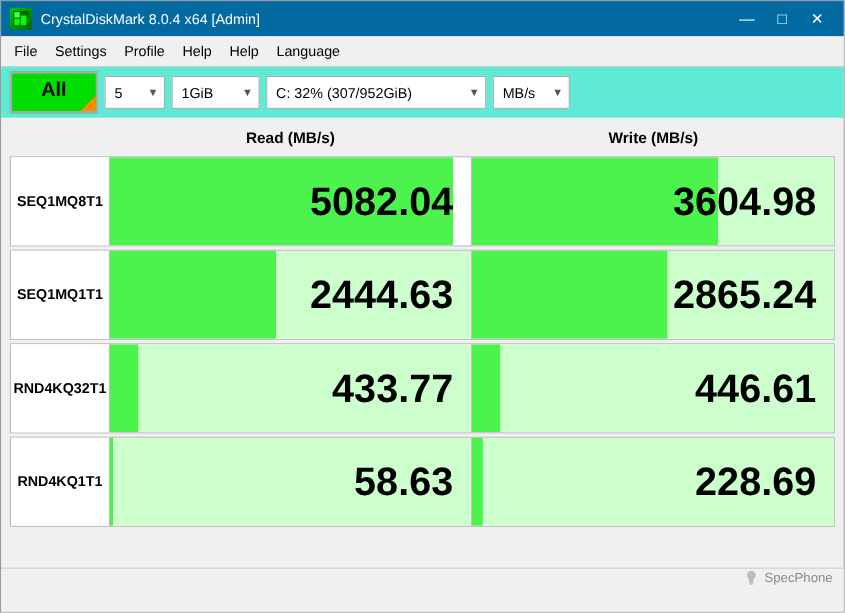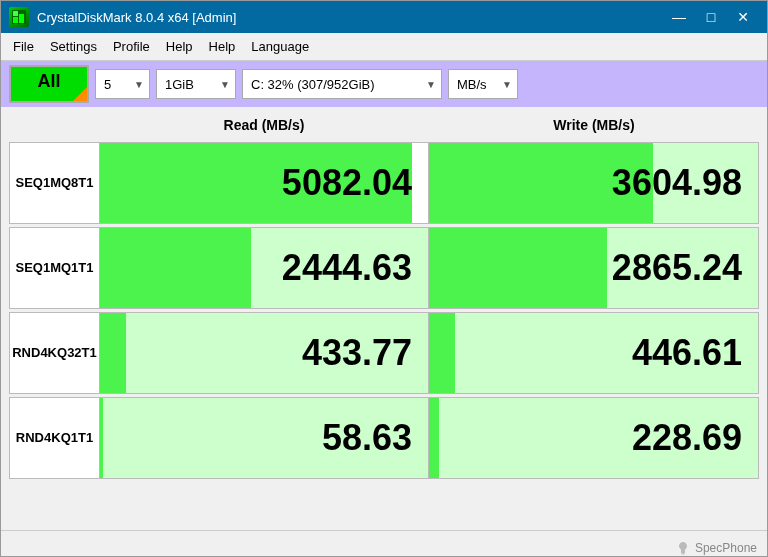--- a/index.html
+++ b/index.html
@@ -71,21 +71,21 @@
       border-bottom: 1px solid #ccc;
       flex-shrink: 0;
     }
     .menu-item {
       padding: 3px 8px;
       font-size: 13px;
       cursor: pointer;
       border-radius: 2px;
     }
     .toolbar {
-      background: #c4b5fd;
+      background: #5eead4;
       padding: 6px 8px;
       display: flex;
       align-items: center;
       gap: 6px;
       height: 46px;
       flex-shrink: 0;
     }
     .all-btn {
       background: #00dd00;
       color: black;
@@ -203,25 +203,25 @@
     }
     .value-num {
       position: relative;
       font-size: 36px;
       font-weight: 900;
       z-index: 1;
       font-family: Arial, sans-serif;
     }
     .read-cell { border-right: 1px solid #bbb; }
     .status-bar {
-      height: 26px;
+      height: 40px;
       background: #f0f0f0;
       border-top: 1px solid #ccc;
       display: flex;
-      align-items: flex-end;
+      align-items: flex-start;
       justify-content: flex-end;
       padding: 0 10px;
       flex-shrink: 0;
     }
     .specphone-logo {
       display: flex;
       align-items: center;
       gap: 4px;
       font-size: 12px;
       color: #888;

